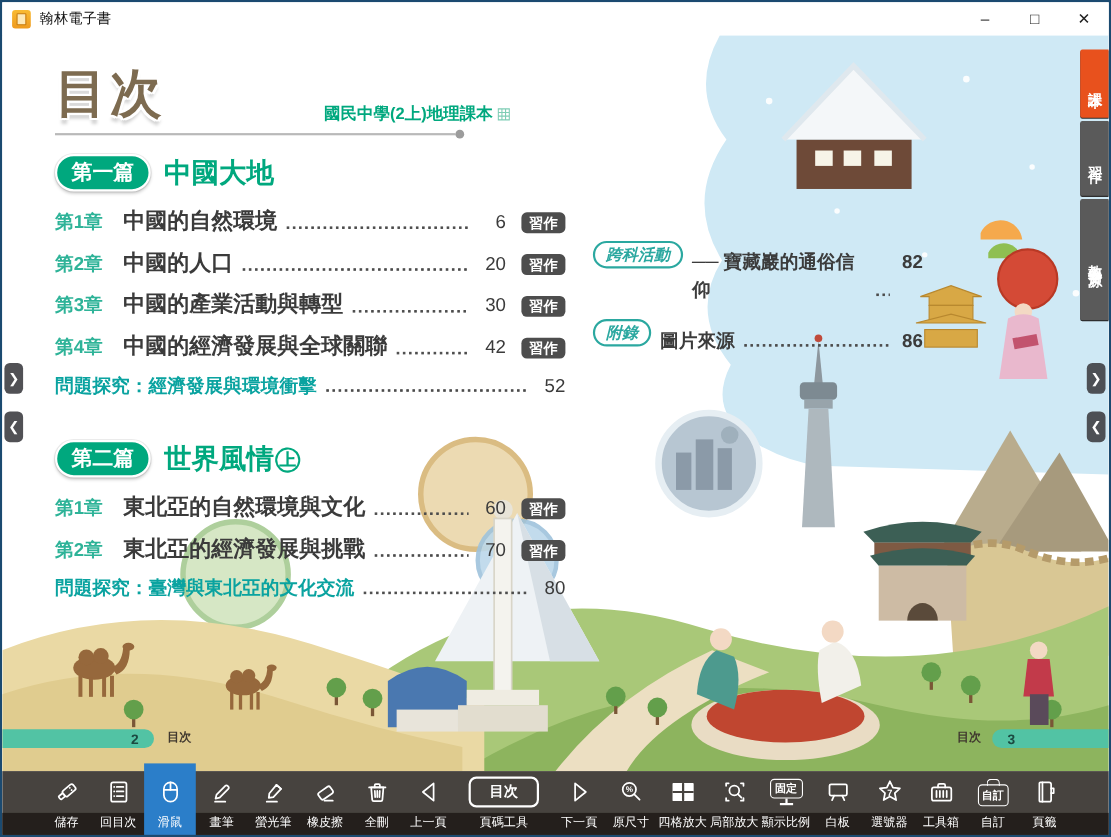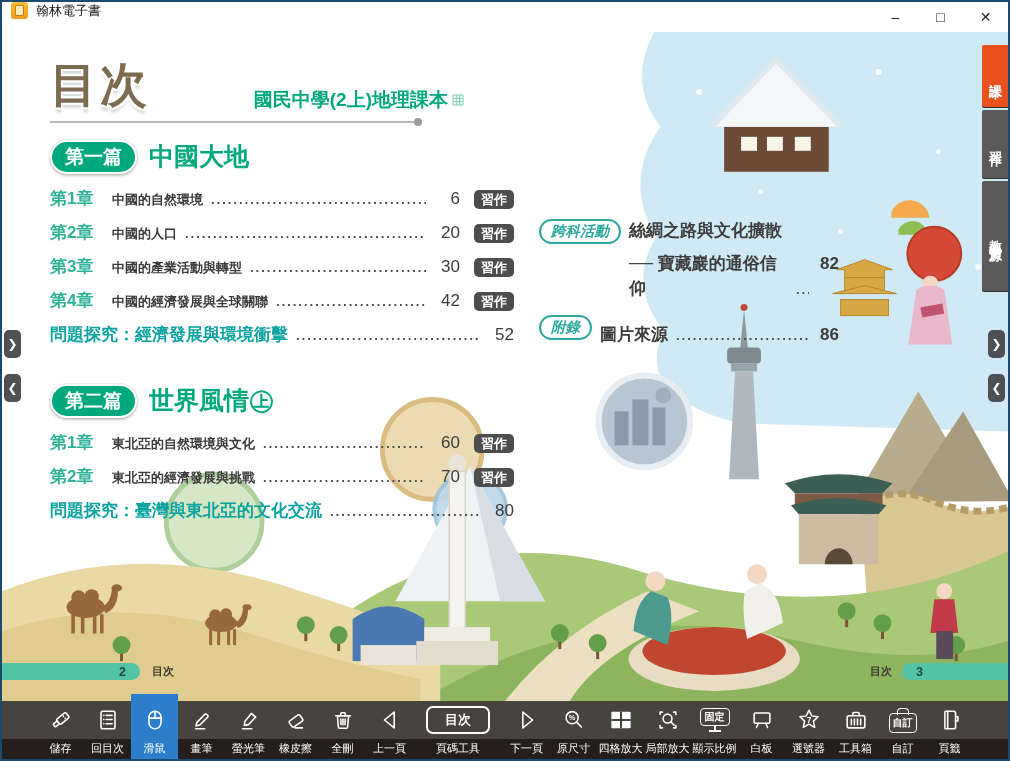--- a/index.html
+++ b/index.html
@@ -5,46 +5,46 @@
   :root{
     --accent-green:#00a87e; --chapter-teal:#2eb398; --explore-teal:#0aa3a0;
     --badge-gray:#4d4d4d; --tab-red:#e8511d; --tab-gray:#5a5a5a;
     --toolbar-bg:#47433f; --toolbar-label-bg:#241f1c; --active-blue:#2b7ec9;
     --page-pill-teal:#52c3a4; --title-brown:#7d6b50;
   }
   *{margin:0;padding:0;box-sizing:border-box;}
   body{font-family:"Liberation Sans","DejaVu Sans",sans-serif;background:#777;}
   .window{width:1010px;height:761px;border:2px solid #1b4a70;background:#fff;display:flex;flex-direction:column;position:relative;overflow:hidden;}
   
-  .titlebar{height:30px;background:#fff;display:flex;align-items:flex-start;padding-left:9px;flex:0 0 30px;}
+  .titlebar{height:30px;background:#fff;display:flex;align-items:center;padding-left:9px;flex:0 0 30px;}
   .app-icon{width:17px;height:17px;border-radius:3px;background:linear-gradient(#f9bb33,#ee9a1e);display:inline-flex;align-items:center;justify-content:center;margin-right:8px;}
   .app-icon-inner{width:9px;height:11px;background:#fde9b8;border-radius:1px;border:1px solid #c87d10;}
   .app-title{font-size:13px;color:#111;}
   .win-controls{margin-left:auto;display:flex;height:100%;}
   .win-controls span{width:45px;display:flex;align-items:center;justify-content:center;font-size:14px;color:#222;cursor:default;}
   
   .stage{position:relative;flex:1;background:#fff;overflow:hidden;}
   .illustration{position:absolute;left:0;top:0;width:100%;height:100%;}
   
   .toc{position:absolute;left:48px;top:22px;width:464px;}
   .toc-head{display:flex;align-items:flex-end;}
   .toc-title{font-size:47px;font-weight:bold;color:var(--title-brown);letter-spacing:3px;
     text-shadow:2px 0 0 #fff,-2px 0 0 #fff,0 2px 0 #fff,0 -2px 0 #fff,2px 2px 0 #fff,-2px 2px 0 #fff,2px -2px 0 #fff,-2px -2px 0 #fff,0 5px 3px rgba(0,0,0,.18);}
   .toc-subtitle-wrap{margin-left:auto;margin-right:50px;display:flex;align-items:center;gap:4px;padding-bottom:4px;}
-  .toc-subtitle{font-size:19px;font-weight:bold;color:var(--accent-green);
+  .toc-subtitle{font-size:15px;font-weight:bold;color:var(--accent-green);
     text-shadow:1px 0 0 #fff,-1px 0 0 #fff,0 1px 0 #fff,0 -1px 0 #fff;}
   .grid-deco{width:12px;height:12px;}
   .divider{margin-top:4px;width:364px;height:2px;background:#b9b9b9;position:relative;}
   .divider::after{content:"";position:absolute;right:-8px;top:-3px;width:8px;height:8px;border-radius:50%;background:#9c9c9c;}
   .section-head{display:flex;align-items:flex-start;margin:17px 0 13px 0;}
   .section-badge{background:var(--accent-green);color:#fff;font-size:19px;font-weight:bold;padding:2px 13px;border-radius:17px;border:2px solid #fff;box-shadow:0 0 0 1px rgba(0,0,0,.07),0 2px 3px rgba(0,0,0,.22);}
   .section-title{margin-left:12px;font-size:25px;font-weight:bold;color:var(--accent-green);text-shadow:1px 1px 0 #fff;}
   .chapter-row{display:flex;align-items:baseline;margin-bottom:11px;cursor:pointer;}
   .chapter-num{flex:0 0 62px;font-size:17px;font-weight:bold;color:var(--chapter-teal);}
-  .chapter-title{font-size:13px;font-weight:bold;color:#3b3b3b;white-space:nowrap;text-align:right;}
+  .chapter-title{font-size:20px;font-weight:bold;color:#3b3b3b;white-space:nowrap;text-align:right;}
   .dots{flex:1;align-self:flex-end;margin:0 4px 5px 7px;height:4px;background-image:radial-gradient(circle,#4c4c4c 1.1px,transparent 1.45px);background-size:5.6px 4px;background-repeat:repeat-x;background-position:left bottom;min-width:14px;}
   .page-num{flex:0 0 30px;text-align:right;font-size:17px;color:#3b3b3b;}
   .wb-badge{flex:0 0 auto;margin-left:14px;background:var(--badge-gray);color:#fff;font-size:13px;font-weight:bold;padding:3px 7px;border-radius:5px;line-height:1;cursor:pointer;}
   .explore-row{display:flex;align-items:baseline;margin:2px 0 4px 0;font-size:17px;font-weight:bold;color:var(--explore-teal);}
   .explore-row .page-num{font-weight:normal;}
   .sec2{margin-top:38px;}
   
   .extras{position:absolute;left:537px;top:186px;width:300px;}
   .extra{display:flex;align-items:flex-start;margin-bottom:13px;}
   .extra-badge{flex:0 0 auto;border:2px solid #2ba8a0;color:#2ba8a0;font-style:italic;font-weight:bold;font-size:14.5px;padding:1px 10px;border-radius:14px;margin-right:8px;margin-top:1px;background:rgba(255,255,255,.75);}
@@ -301,23 +301,20 @@
             </div>
           </div>
         </div>
     </div>
 
     <div class="extras" id="extras">
         <div class="extra">
           <span class="extra-badge">跨科活動</span>
           <div class="extra-lines">
             <div class="extra-line">
-              <span>絲綢之路與文化擴散</span>
-            </div>
-            <div class="extra-line">
               <span>── 寶藏巖的通俗信仰</span>
               <span class="dots"></span>
               <span class="page-num">82</span>
             </div>
           </div>
         </div>
         <div class="extra">
           <span class="extra-badge">附錄</span>
           <div class="extra-lines">
             <div class="extra-line">

